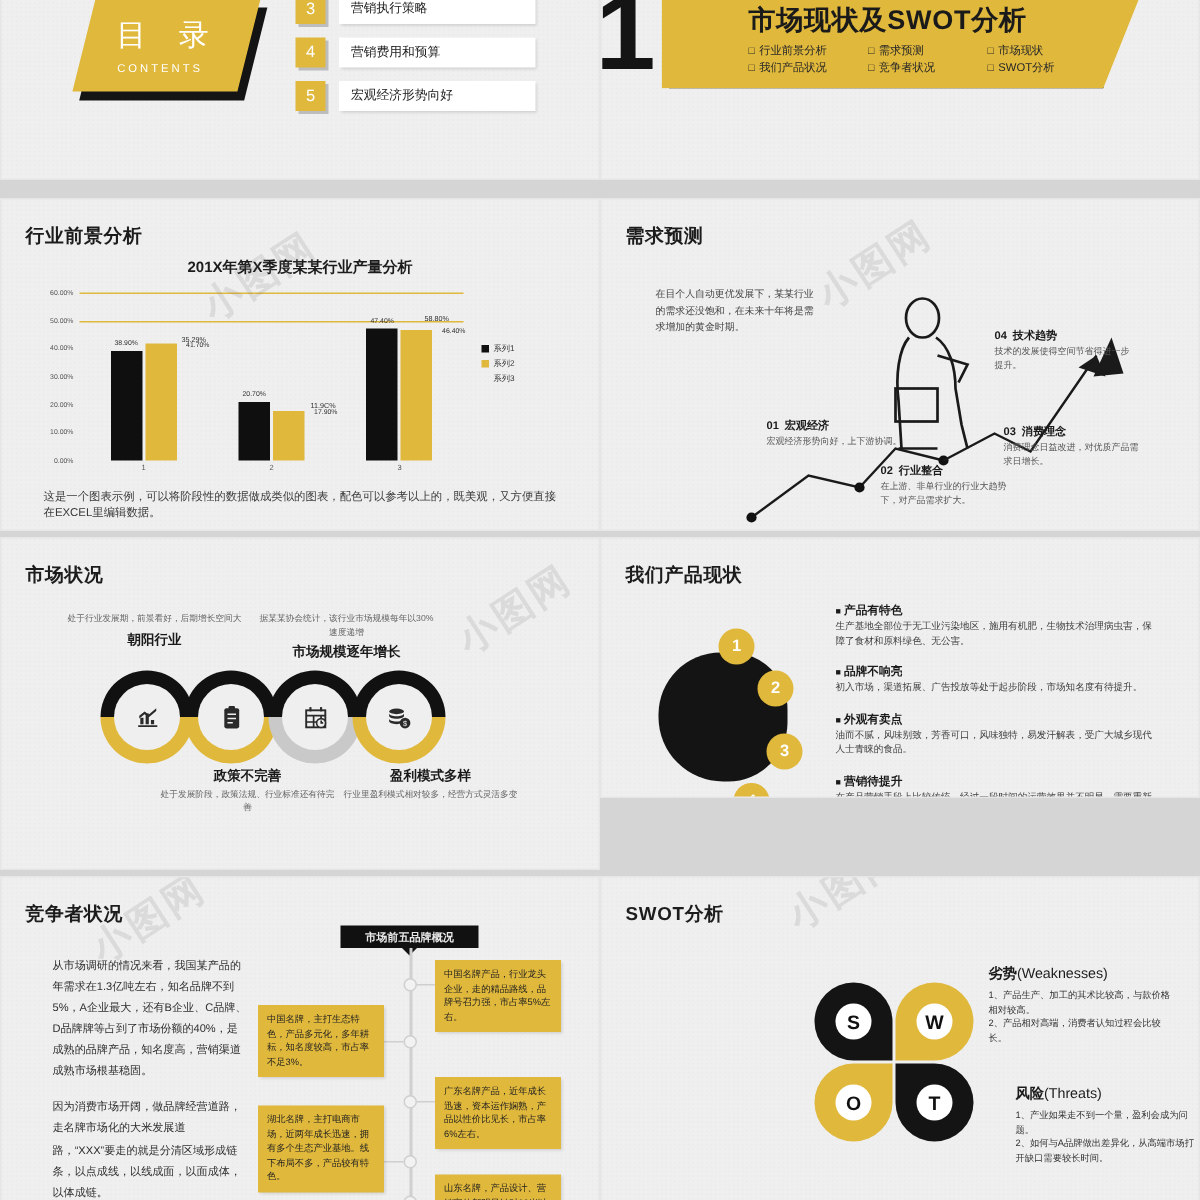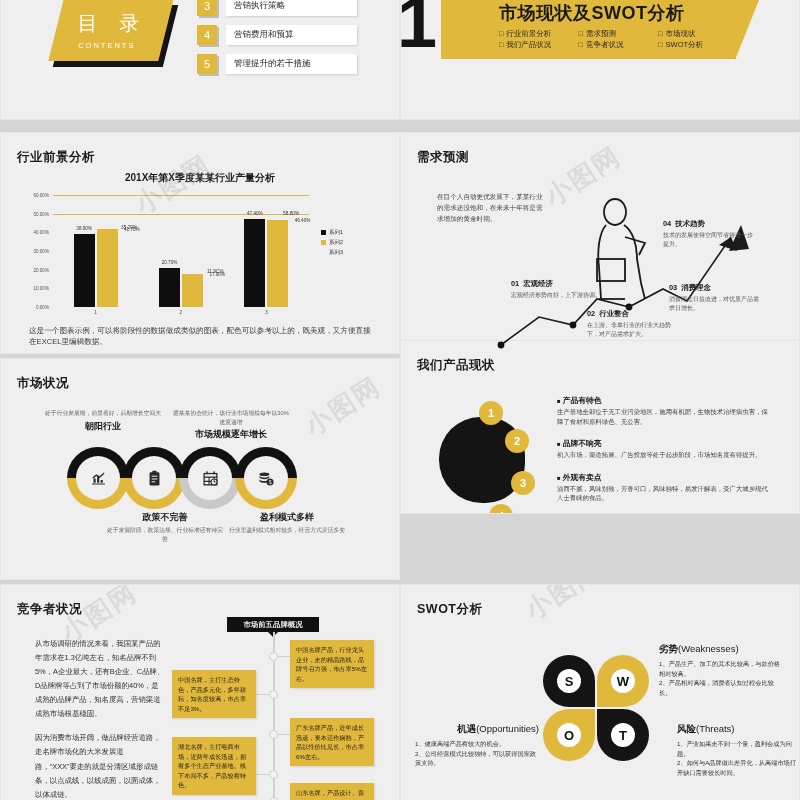--- a/index.html
+++ b/index.html
@@ -25,21 +25,21 @@
     opacity:.55;
   }
   .slide-inner { position:relative; z-index:2; width:100%; height:100%; }
 
   
   #s-contents { left:0;   top:-60px; width:400px; height:180px; }
   #s-section  { left:400px;top:-60px; width:400px; height:180px; }
   #s-industry { left:0;   top:132px; width:400px; height:222px; }
   #s-demand   { left:400px;top:132px; width:400px; height:222px; }
   #s-market   { left:0;   top:358px; width:400px; height:222px; }
-  #s-product  { left:400px;top:340px; width:400px; height:174px; }
+  #s-product  { left:400px;top:358px; width:400px; height:174px; }
   #s-compete  { left:0;   top:584px; width:400px; height:222px; }
   #s-swot     { left:400px;top:584px; width:400px; height:222px; }
 
   .slide-title{
     font-size: 12.5px; font-weight: bold; color:#1c1c1c;
     letter-spacing:.5px;
   }
   .tpos { position:absolute; left:16px; top:16px; }
 
   
@@ -142,21 +142,21 @@
      background:#141414; border-radius:48% 44% 46% 50%; display:flex;
      align-items:center; justify-content:center; }
   .prod-blob span{ font-size:13px; font-weight:bold; color:#e0b83c;
      line-height:1.15; text-align:center; }
   .pcirc{ position:absolute; width:24px; height:24px; border-radius:50%;
      background:#e0b83c; color:#fff; font-size:11px; font-weight:bold;
      display:flex; align-items:center; justify-content:center; }
   #pc1{ left:78px; top:60px; } #pc2{ left:104px; top:88px; }
   #pc3{ left:110px; top:130px; } #pc4{ left:88px; top:163px; }
   .prod-list{ position:absolute; left:156px; top:42px; width:215px; }
-  .prod-item{ margin-bottom:10px;margin-top:12px; }
+  .prod-item{ margin-bottom:10px; }
   .prod-item .h{ font-size:7.8px; font-weight:bold; color:#1a1a1a; }
   .prod-item .h::before{ content:"\25A0"; margin-right:2px; font-size:6px; }
   .prod-item .p{ font-size:6.4px; line-height:1.5; color:#3d3d3d; margin-top:1px; }
 
   
   .cmp-text{ position:absolute; left:34px; top:52px; width:130px;
      font-size:7.4px; line-height:1.9; color:#2e2e2e; }
   .cmp-text p+p{ margin-top:10px; }
   .cmp-head{ position:absolute; left:226px; top:32px; width:92px; height:15px;
      background:#111; color:#e8e8e8; font-size:7.4px; font-weight:bold;
@@ -213,21 +213,21 @@
       <div class="toc-row">
         <div class="toc-num">3</div>
         <div class="toc-label">营销执行策略</div>
       </div>
       <div class="toc-row">
         <div class="toc-num">4</div>
         <div class="toc-label">营销费用和预算</div>
       </div>
       <div class="toc-row">
         <div class="toc-num">5</div>
-        <div class="toc-label">管理提升的若干措施</div>
+        <div class="toc-label">宏观经济形势向好</div>
       </div>
     </div>
    </div>
   </div>
 
   <div class="slide" id="s-section">
    <div class="slide-inner">
     <div class="sec-big-num">1</div>
     <div class="sec-band">
       <h2>市场现状及SWOT分析</h2>
@@ -514,24 +514,20 @@
           <div class="ltr">O</div>
         </div>
     <div class="petal" id="pt-t">
           <div class="ltr">T</div>
         </div>
 
     <div class="swot-txt" id="sw-w">
       <div class="h"><b>劣势</b><span>(Weaknesses)</span></div>
       <div class="p">1、产品生产、加工的其术比较高，与款价格相对较高。<br>2、产品相对高端，消费者认知过程会比较长。</div>
     </div>
-    <div class="swot-txt" id="sw-o">
-      <div class="h"><b>机遇</b><span>(Opportunities)</span></div>
-      <div class="p">1、健康高端产品有较大的机会。<br>2、公司经营模式比较独特，可以获得国家政策支持。</div>
-    </div>
     <div class="swot-txt" id="sw-t">
       <div class="h"><b>风险</b><span>(Threats)</span></div>
       <div class="p">1、产业如果走不到一个量，盈利会成为问题。<br>2、如何与A品牌做出差异化，从高端市场打开缺口需要较长时间。</div>
     </div>
     <div class="wm" style="left:120px; top:-12px;">小图网</div>
    </div>
   </div>
 
 </div>
 

